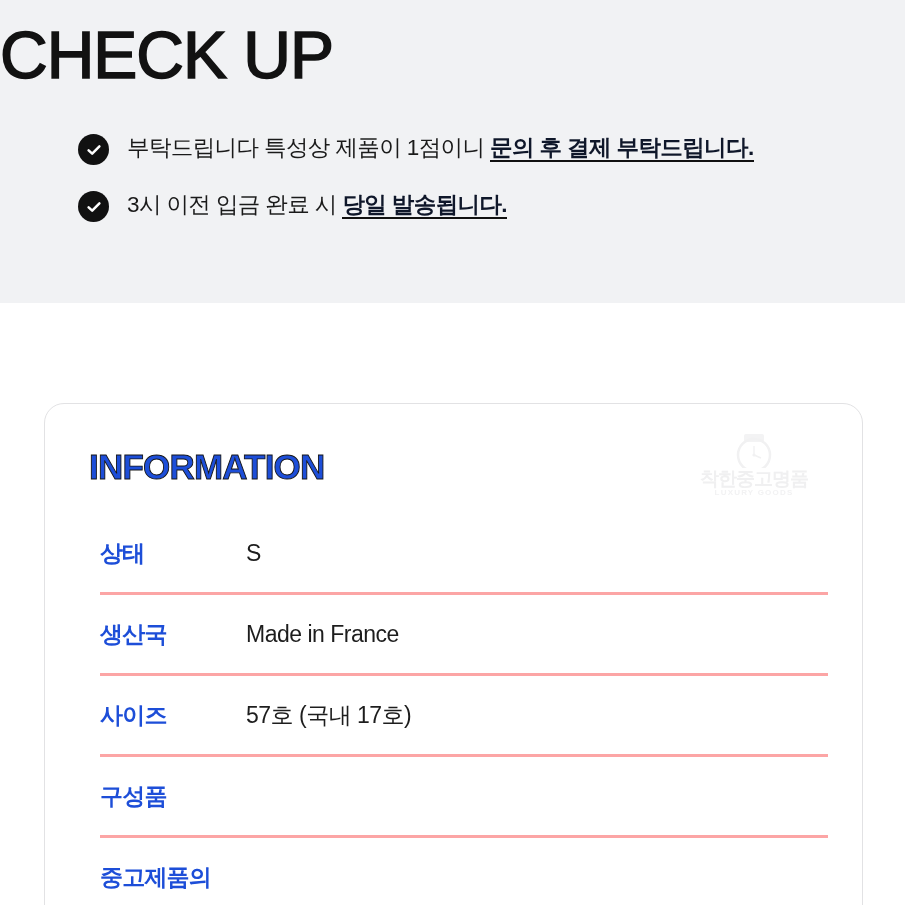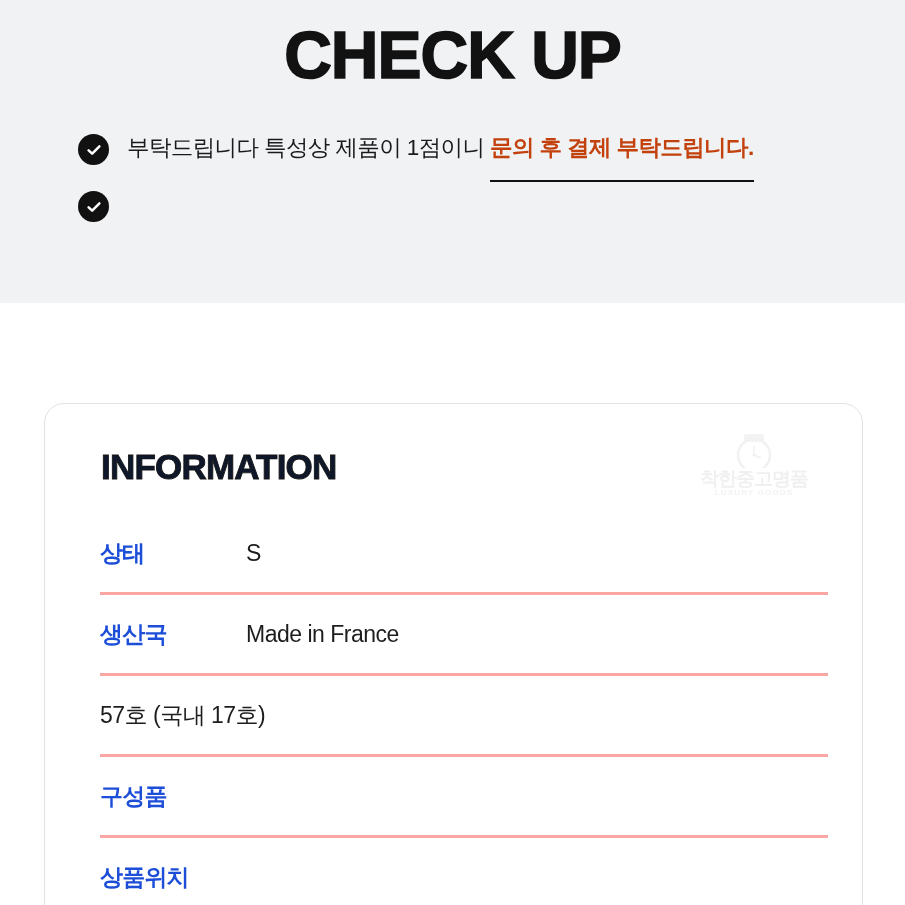--- a/index.html
+++ b/index.html
@@ -24,24 +24,23 @@
     height: 303px;
     background: #f1f2f4;
     box-sizing: border-box;
   }
 
   .checkup-title {
     position: absolute;
     left: 0;
     top: 22px;
     width: 905px;
-    text-align: center;
     font-size: 66px;
     line-height: 1;
-    font-weight: 700;
+    font-weight: 400;
     letter-spacing: -1px;
     color: #121212;
     font-family: "Liberation Sans", "DejaVu Sans", sans-serif;
     -webkit-text-stroke: 1.6px #121212;
   }
 
   .bullet-list {
     position: absolute;
     left: 78px;
     top: 132px;
@@ -71,47 +70,47 @@
     margin-left: 18px;
     font-size: 22.5px;
     line-height: 31px;
     color: #1a1a1a;
     font-weight: 500;
     letter-spacing: -0.6px;
     white-space: nowrap;
   }
   .bullet-text .em {
     font-weight: 800;
-    color: #c2410c;
+    color: #0f172a;
     border-bottom: 2.5px solid #111111;
-    padding-bottom: 20px;
+    padding-bottom: 0;
   }
 
   
   .info-card {
     position: absolute;
     left: 44px;
     top: 403px;
     width: 819px;
     height: 540px;
     background: #ffffff;
     border: 1px solid #e2e2e4;
     border-radius: 20px;
     box-sizing: border-box;
     overflow: hidden;
   }
 
   .info-title {
     position: absolute;
-    left: 56px;
+    left: 44px;
     top: 43px;
     font-size: 35px;
     font-weight: 900;
     letter-spacing: -0.8px;
-    color: #0f172a;
+    color: #1d4ed8;
     -webkit-text-stroke: 0.9px #141414;
   }
 
   
   .watermark {
     position: absolute;
     right: 44px;
     top: 30px;
     width: 128px;
     height: 72px;
@@ -189,20 +188,21 @@
       </span>
       <span class="bullet-text"><span>부탁드립니다 특성상 제품이 1점이니 </span><span class="em">문의 후 결제 부탁드립니다.</span></span>
     </div>
 
     <div class="bullet-row">
       <span class="check-icon">
         <svg width="18" height="18" viewBox="0 0 18 18" aria-hidden="true">
           <path d="M3.6 9.3 L7.2 12.7 L14.4 5.4" fill="none" stroke="#ffffff" stroke-width="2.5" stroke-linecap="round" stroke-linejoin="round"></path>
         </svg>
       </span>
+      <span class="bullet-text"><span>3시 이전 입금 완료 시 </span><span class="em">당일 발송됩니다.</span></span>
     </div>
 
   </div>
 </div>
 
 <div class="info-card">
 
   <div class="info-title">INFORMATION</div>
 
   <div class="watermark">
@@ -222,25 +222,26 @@
       <div class="info-label">상태</div>
       <div class="info-value">S</div>
     </div>
 
     <div class="info-row">
       <div class="info-label">생산국</div>
       <div class="info-value">Made in France</div>
     </div>
 
     <div class="info-row">
+      <div class="info-label">사이즈</div>
       <div class="info-value">57호 (국내 17호)</div>
     </div>
 
     <div class="info-row">
       <div class="info-label">구성품</div>
     </div>
 
     <div class="info-row">
-      <div class="info-label">상품위치</div>
+      <div class="info-label">중고제품의</div>
     </div>
 
   </div>
 </div>
 
 </body></html>

